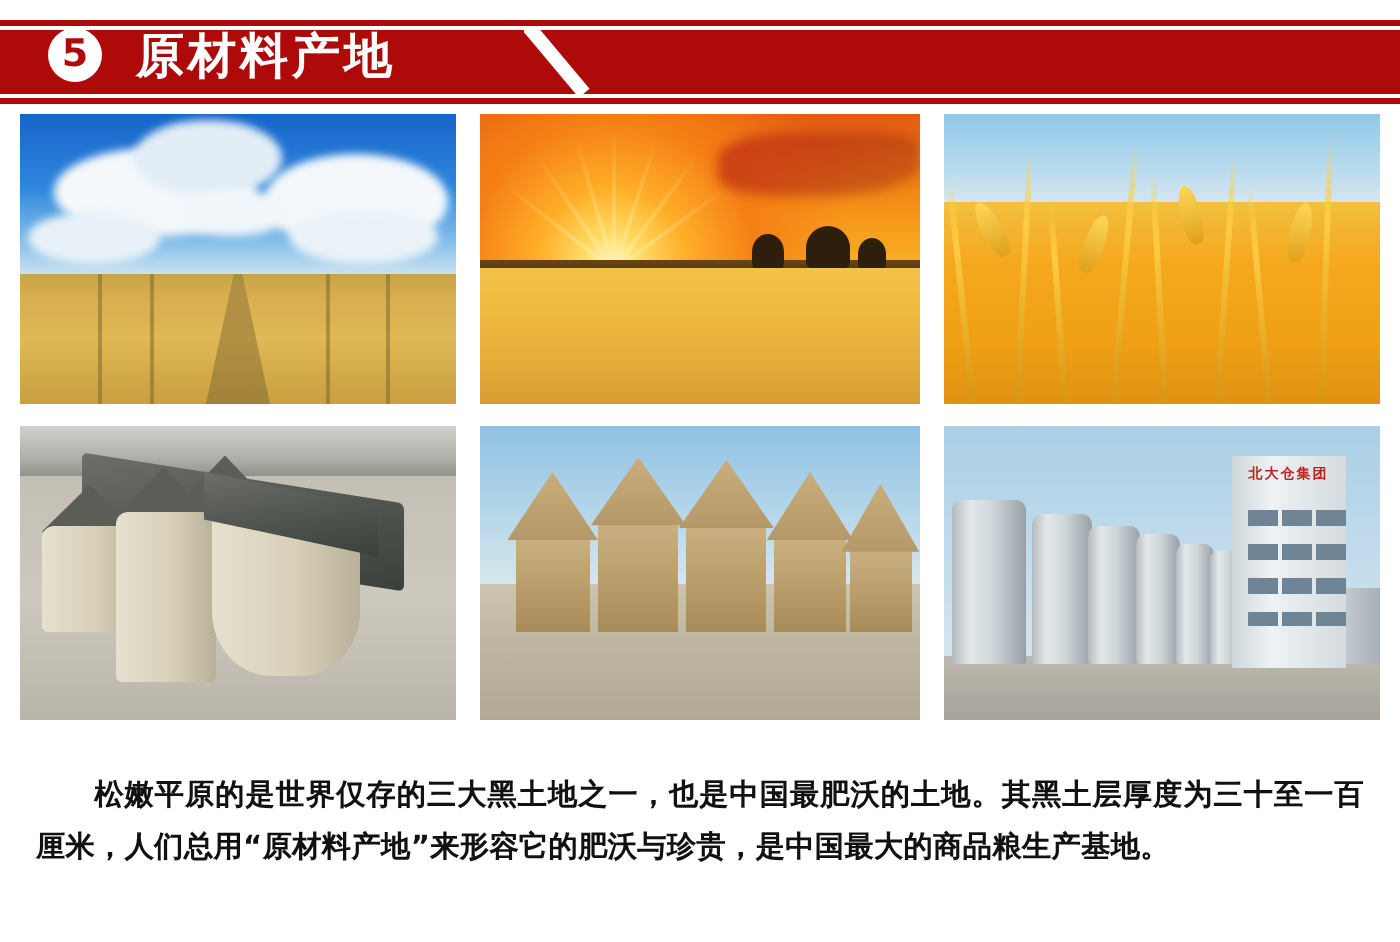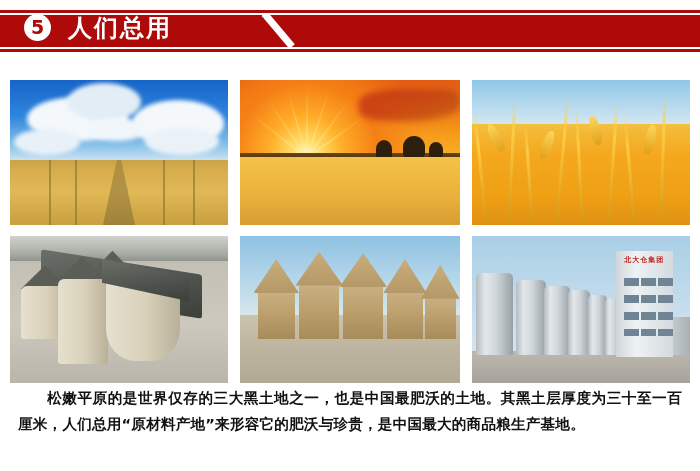--- a/index.html
+++ b/index.html
@@ -110,21 +110,21 @@
     letter-spacing: 2px;
     font-family: "DejaVu Sans", "Liberation Sans", sans-serif;
     z-index: 4;
     white-space: nowrap;
   }
 
   
   .grid {
     position: absolute;
     left: 10px;
-    top: 80px;
+    top: 57px;
     width: 680px;
     height: 303px;
     display: grid;
     grid-template-columns: 218px 220px 218px;
     grid-template-rows: 145px 147px;
     column-gap: 12px;
     row-gap: 11px;
   }
   .photo {
     position: relative;
@@ -367,21 +367,21 @@
 
 <div class="banner">
   <div class="banner-line-top"></div>
   <div class="banner-line-top-gap"></div>
   <div class="banner-main"></div>
   <div class="banner-slash"></div>
   <div class="banner-line-bot-gap"></div>
   <div class="banner-line-bot"></div>
 </div>
 <div class="badge">5</div>
-<div class="banner-title">人们总用</div>
+<div class="banner-title">原材料产地</div>
 
 <div class="grid">
 
   <div class="photo p1">
     <div class="sky"></div>
     <div class="cloud c1"></div>
     <div class="cloud c2"></div>
     <div class="cloud c3"></div>
     <div class="cloud c4"></div>
     <div class="cloud c5"></div>

